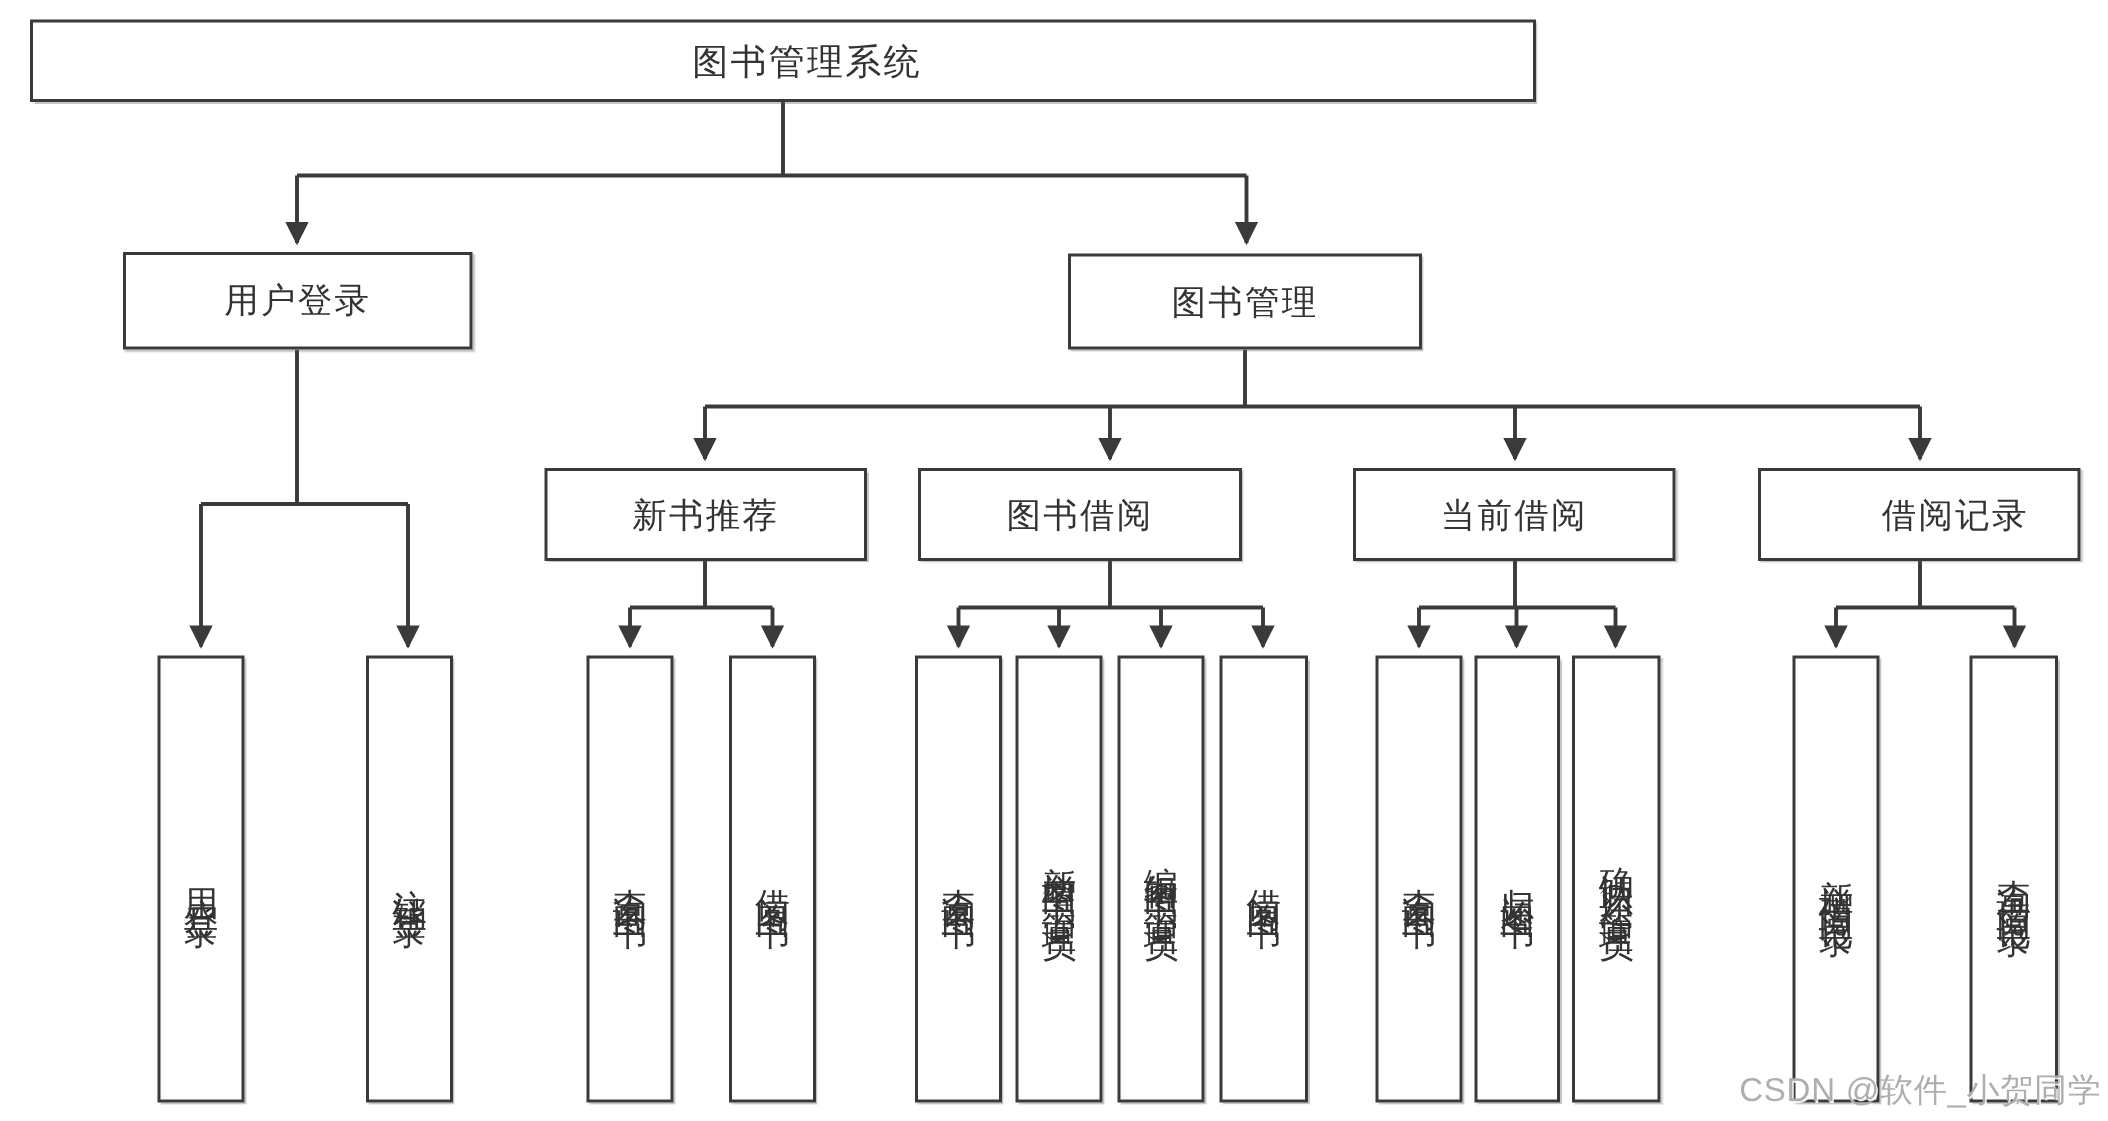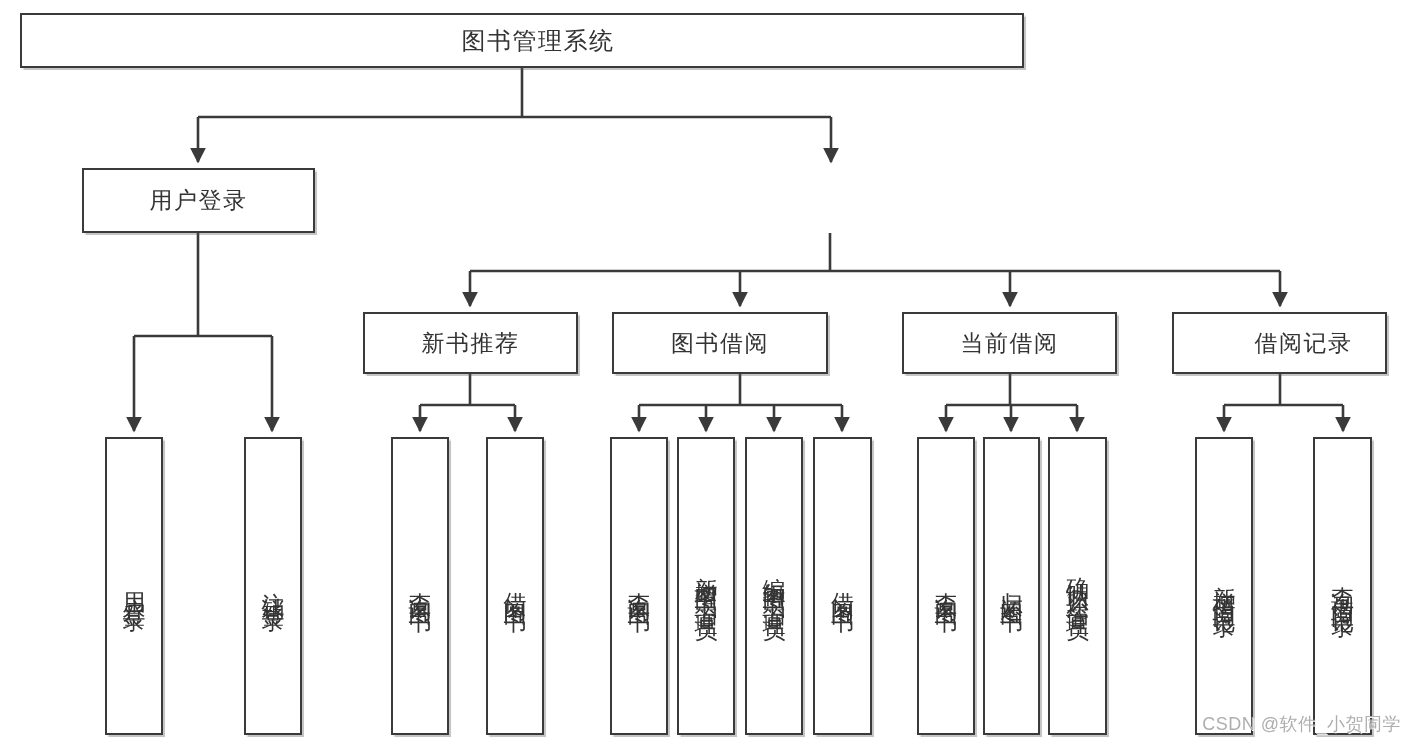--- a/index.html
+++ b/index.html
@@ -55,21 +55,21 @@
     text-orientation: mixed;
     letter-spacing: 6px;
     line-height: 1;
     white-space: nowrap;
   }
   #watermark {
     position: absolute;
     right: 4px;
     top: 712px;
     z-index: 3;
-    font-size: 18px;
+    font-size: 22px;
     color: #aeaeae;
     text-shadow: 1px 1px 0 rgba(255,255,255,0.9);
     letter-spacing: 0.5px;
     white-space: nowrap;
   }
 </style>
 </head>
 <body>
 
 <div id="canvas">
@@ -120,20 +120,21 @@
       <path d="M1280 374 V405"></path>
       <path d="M1224 405 H1343"></path>
       <path d="M1224 405 V431" marker-end="url(#arrowhead)"></path>
       <path d="M1343 405 V431" marker-end="url(#arrowhead)"></path>
     </g>
   </svg>
 
   <div class="box title" style="left:20px; top:13px; width:1004px; height:55px;padding-left:32px;">图书管理系统</div>
 
   <div class="box" style="left:82px; top:168px; width:233px; height:65px;">用户登录</div>
+  <div class="box" style="left:712px; top:169px; width:236px; height:64px;">图书管理</div>
 
   <div class="box" style="left:363px; top:312px; width:215px; height:62px;">新书推荐</div>
   <div class="box" style="left:612px; top:312px; width:216px; height:62px;">图书借阅</div>
   <div class="box" style="left:902px; top:312px; width:215px; height:62px;font-family:Liberation Serif, serif;">当前借阅</div>
   <div class="box" style="left:1172px; top:312px; width:215px; height:62px;padding-left:48px;">借阅记录</div>
 
   <div class="vbox" style="left:105px;">
     <span>用户登录</span>
   </div>
   <div class="vbox" style="left:244px;">

